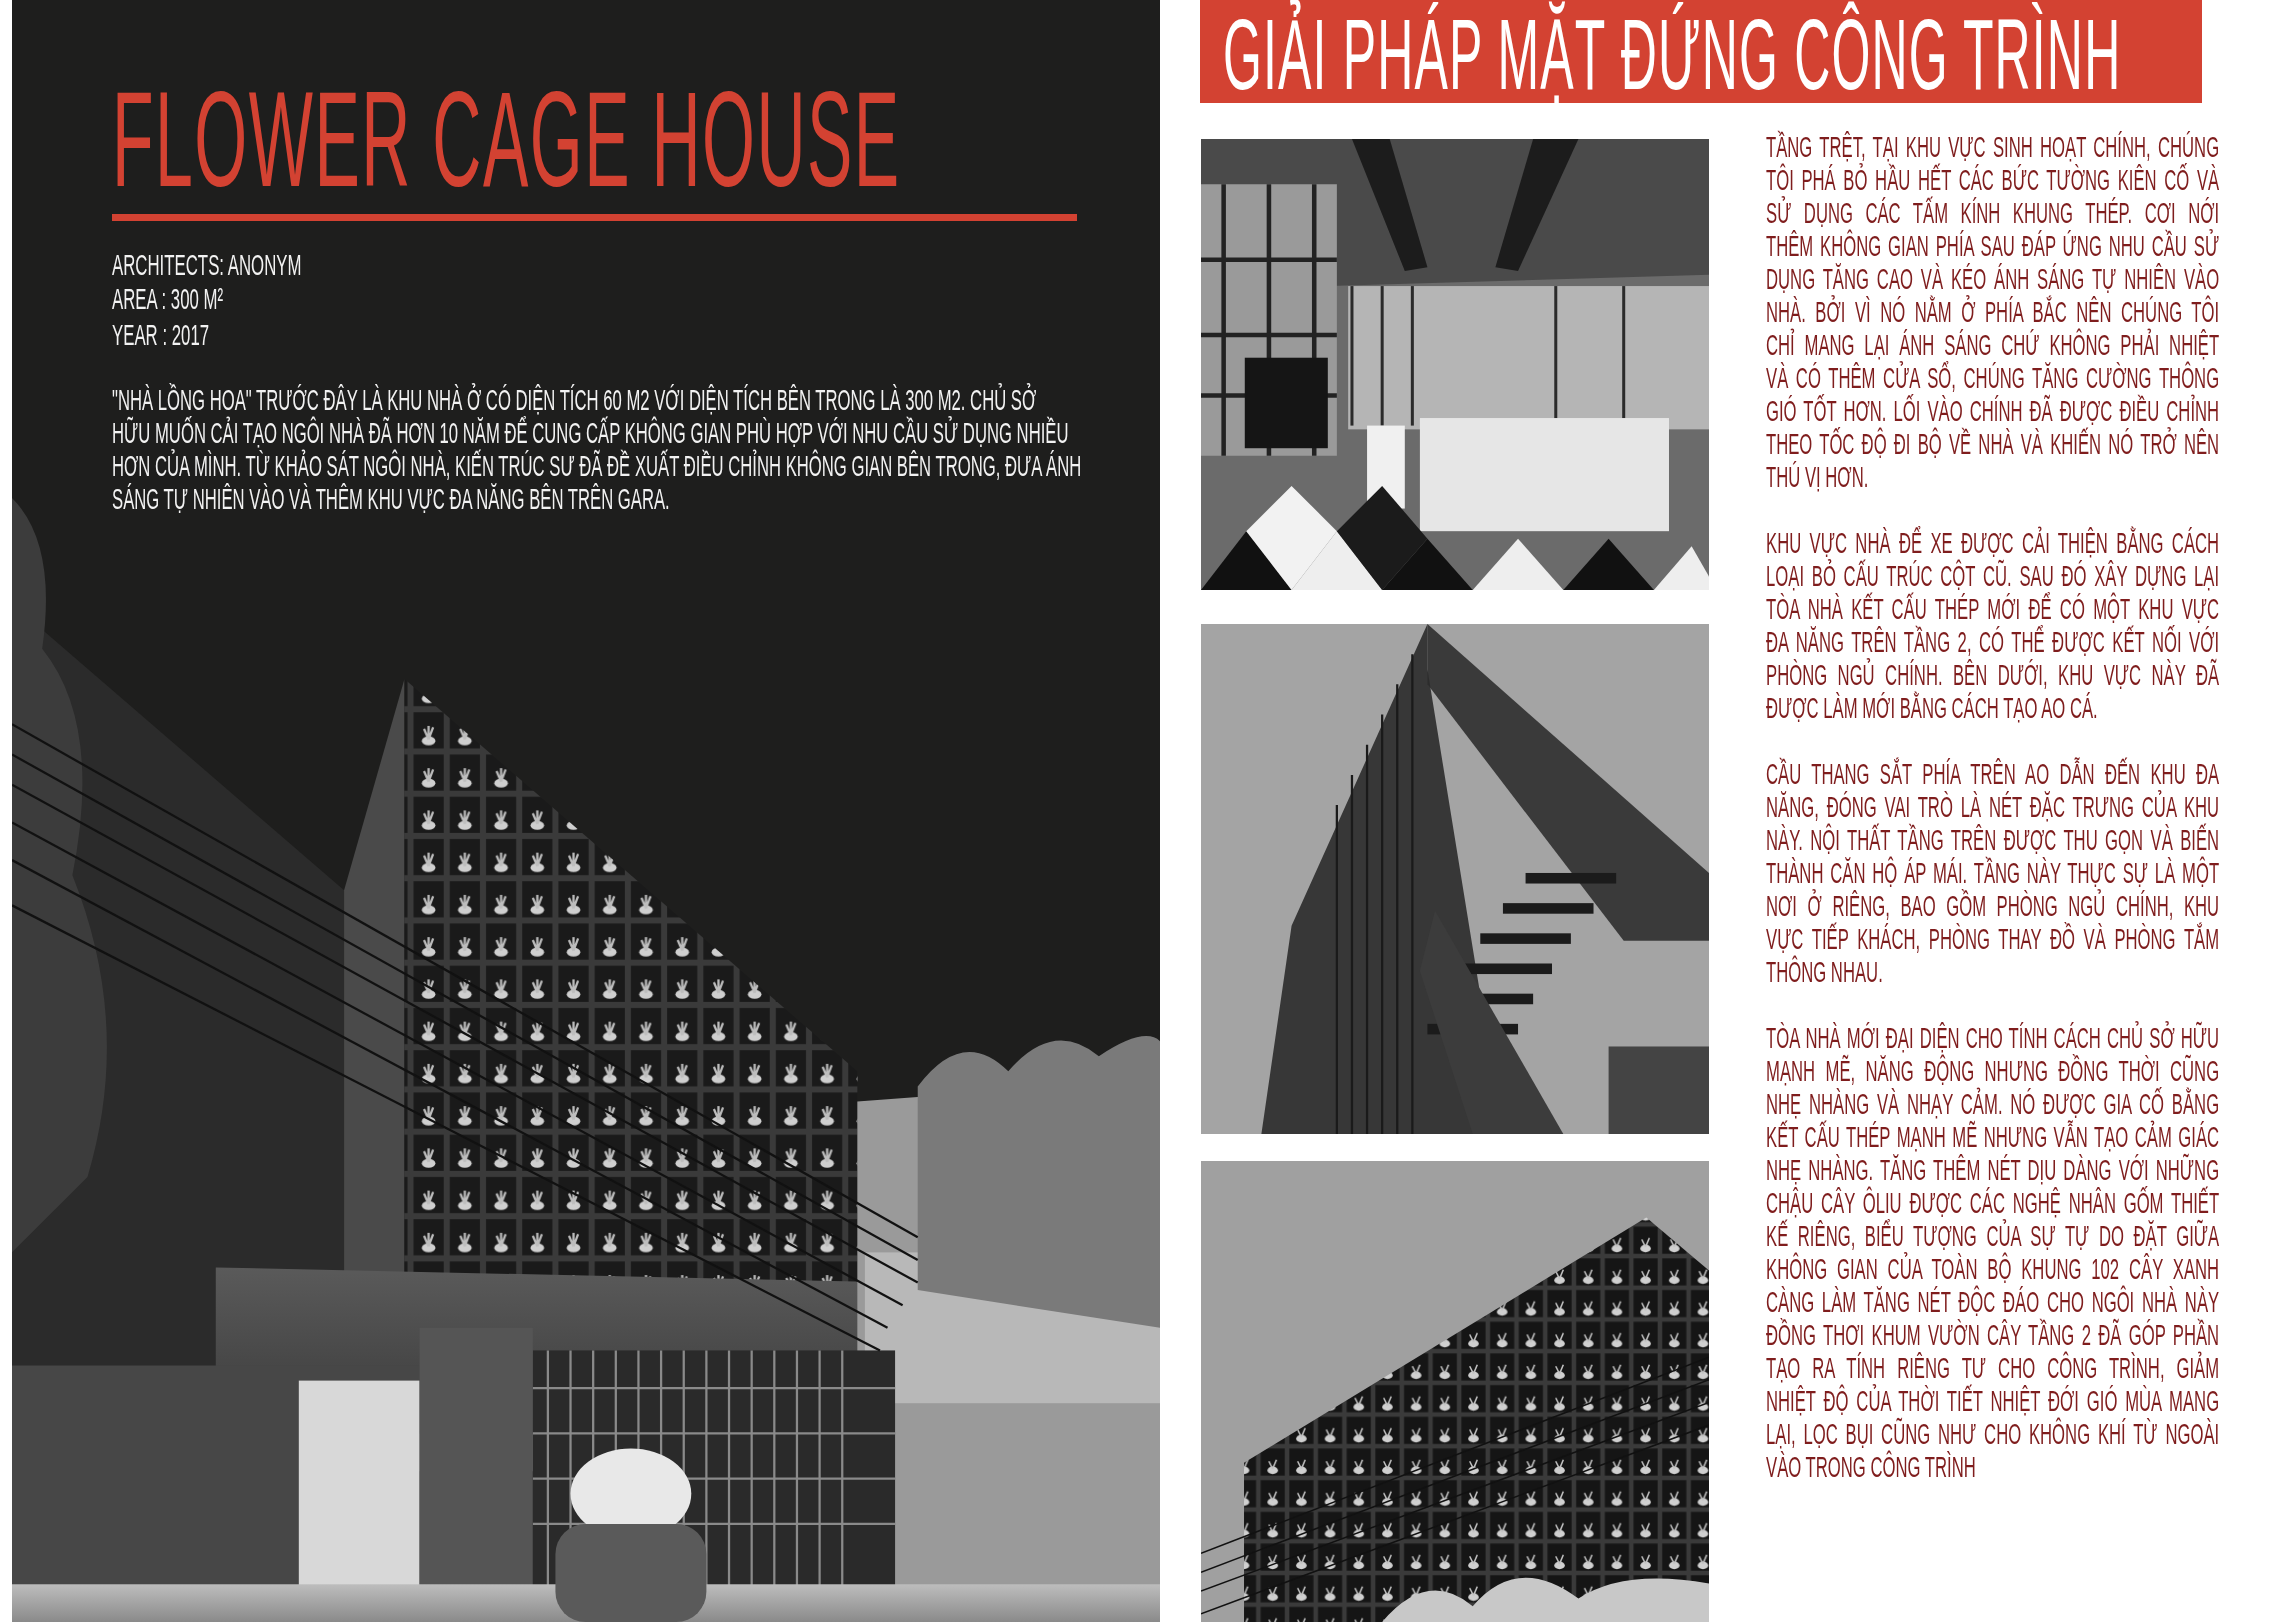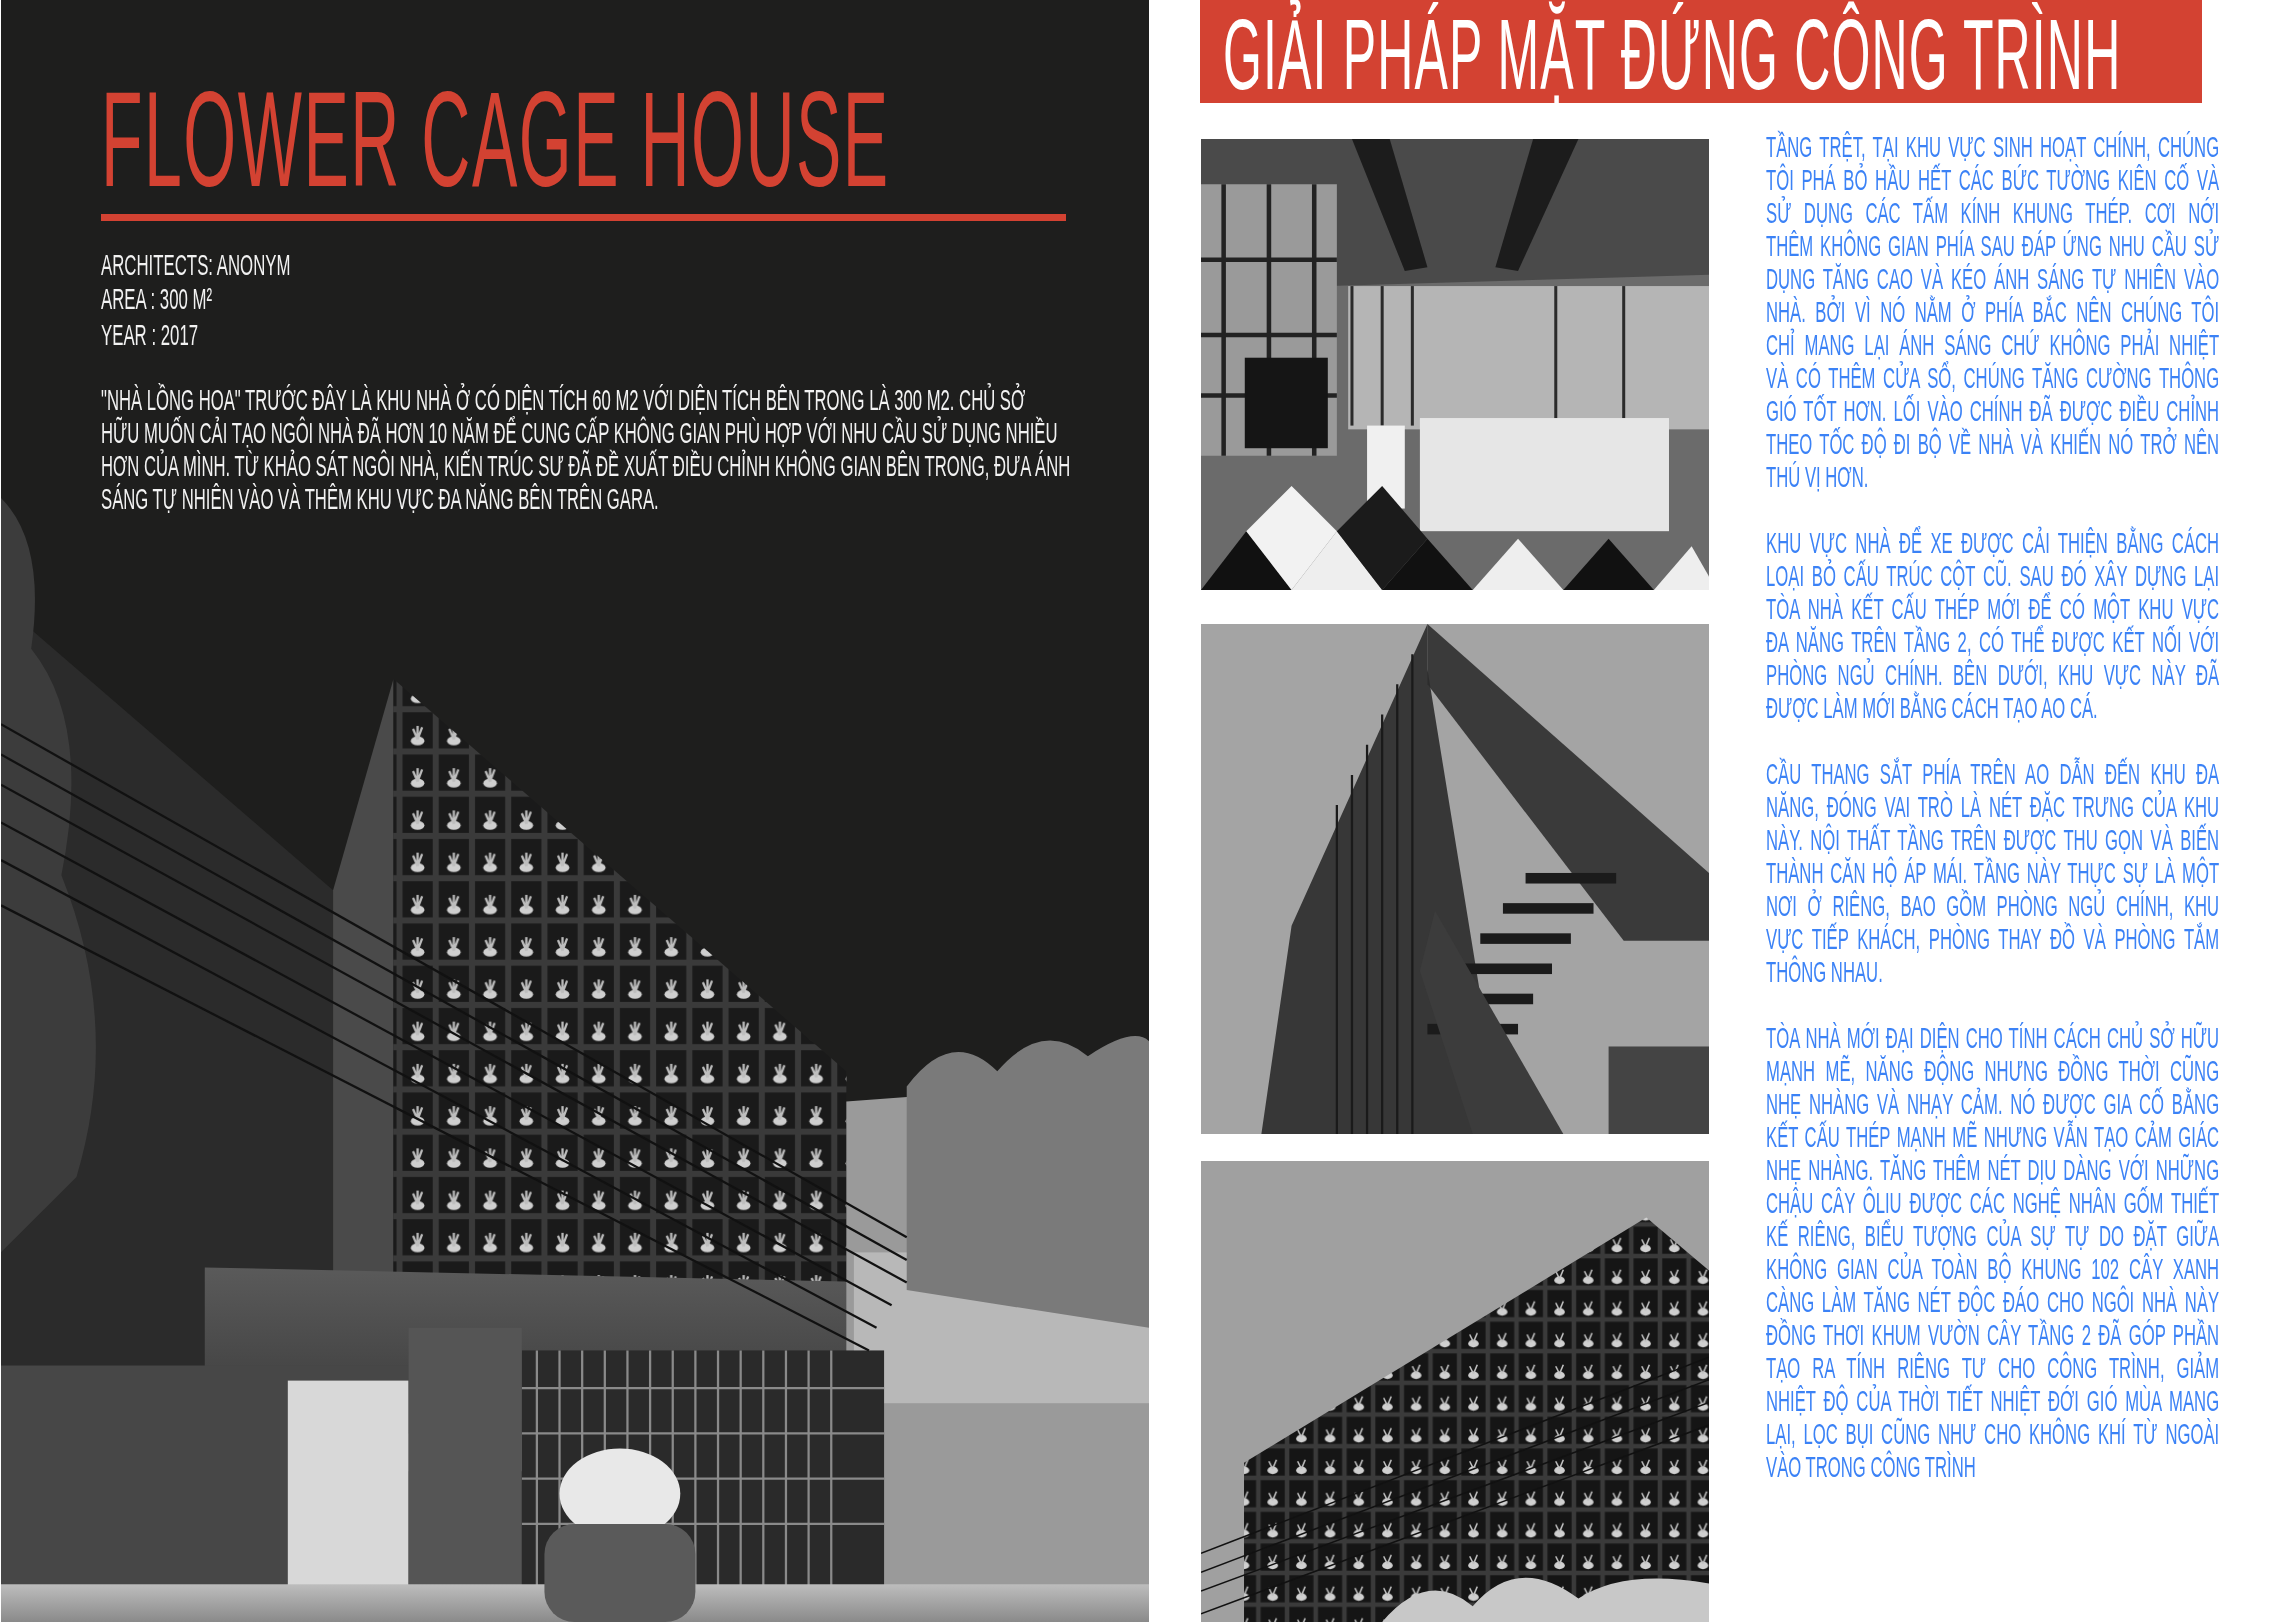--- a/index.html
+++ b/index.html
@@ -1,33 +1,33 @@
 <!DOCTYPE html>
 <html style="font-size:12px"><head>
 <meta charset="utf-8">
 <style>
   html,body{margin:0;padding:0;}
   body{width:2295px;height:1622px;position:relative;overflow:hidden;background:#ffffff;font-family:"Liberation Sans Narrow","Liberation Sans",sans-serif;}
   
-  .left-page{position:absolute;left:1px;top:0;width:1148px;height:1622px;background:#1e1e1d;overflow:hidden;text-decoration:underline;}
+  .left-page{position:absolute;left:12px;top:0;width:1148px;height:1622px;background:#1e1e1d;overflow:hidden;text-decoration:underline;}
   .title{position:absolute;left:100px;top:75px;color:#d34232;font-size:136px;line-height:128px;font-weight:400;white-space:nowrap;transform:scaleX(0.50);transform-origin:left top;letter-spacing:3px;}
   .title-rule{position:absolute;left:100px;top:214px;width:965px;height:6.8px;background:#d34232;}
   .meta{position:absolute;left:100px;color:#f2f2f2;font-size:30px;white-space:nowrap;transform:scaleX(0.56);transform-origin:left top;}
   .intro{position:absolute;left:100px;top:383px;width:1811px;color:#f2f2f2;font-size:30px;line-height:33px;transform:scaleX(0.556);transform-origin:left top;}
   .intro div{white-space:nowrap;}
   
   .photo-house{position:absolute;left:0;top:498px;width:1148px;height:1124px;}
   
   .banner{position:absolute;left:1200px;top:0;width:1002px;height:103px;background:#d34232;overflow:hidden;}
   .banner-text{position:absolute;left:22.6px;top:9px;color:#ffffff;font-size:100px;line-height:91px;white-space:nowrap;transform:scaleX(0.50);transform-origin:left top;letter-spacing:2.3px;}
   .photo{position:absolute;left:1201px;width:508px;overflow:hidden;background:#777;}
   .p1{top:139px;height:451px;}
   .p2{top:624px;height:510px;}
   .p3{top:1161px;height:461px;}
-  .text-col{position:absolute;left:1766px;top:130px;width:453px;color:#3b82f6;}
+  .text-col{position:absolute;left:1766px;top:130px;width:453px;color:#7f1d1d;}
   .para{margin:0 0 33px 0;}
   .line{display:block;font-size:30px;line-height:33px;white-space:nowrap;transform:scaleX(0.556);transform-origin:left top;width:815px;text-align:justify;text-align-last:justify;height:33px;}
   .line.last{text-align-last:left;}
 </style>
 </head>
 <body>
 
 <section class="left-page">
   <h1 class="title" style="margin:0;">FLOWER CAGE HOUSE</h1>
   <div class="title-rule"></div>

